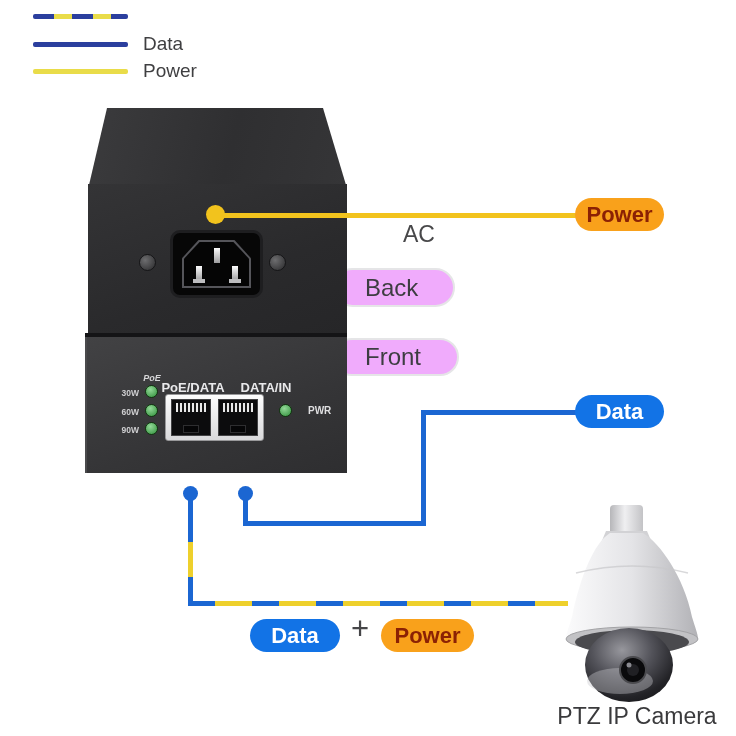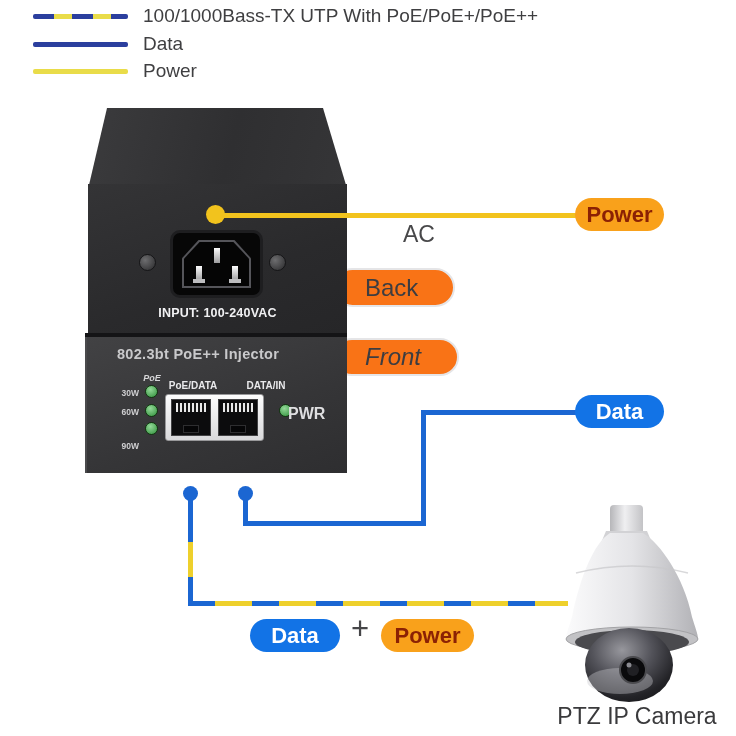--- a/index.html
+++ b/index.html
@@ -42,45 +42,45 @@
     background:radial-gradient(circle at 35% 35%,#6d6d6f,#29292b); border:1px solid #151517; box-sizing:border-box; }
   .screw-l { left:51px; top:70px; } .screw-r { left:181px; top:70px; }
   .input-label { position:absolute; left:0; width:259px; top:122px; text-align:center;
     color:#f1f1f3; font-weight:bold; font-size:12.5px; letter-spacing:0.2px; }
 
   .front-title { position:absolute; left:30px; top:9px; font-size:14.5px; font-weight:bold;
     color:#c9c9cb; letter-spacing:0.3px; }
   .poe-header { position:absolute; left:48px; top:36px; width:34px; text-align:center;
     font-size:9px; font-weight:bold; font-style:italic; color:#d6d6d8; }
   .led-row-label { position:absolute; width:30px; text-align:right; font-size:8.5px; font-weight:bold; color:#cfcfd1; }
-  .lrl1 { left:22px; top:51px; } .lrl2 { left:22px; top:70px; } .lrl3 { left:22px; top:104px; }
+  .lrl1 { left:22px; top:51px; } .lrl2 { left:22px; top:70px; } .lrl3 { left:22px; top:88px; }
   .led { position:absolute; width:13px; height:13px; border-radius:50%;
     background:radial-gradient(circle at 40% 32%,#93d998,#2f8f3a); border:1px solid #10370f; box-sizing:border-box; }
   .led1 { left:58px; top:48px; } .led2 { left:58px; top:67px; } .led3 { left:58px; top:85px; }
-  .port-label { position:absolute; top:43px; width:70px; text-align:center; font-size:10px;
+  .port-label { position:absolute; top:43px; width:70px; text-align:center; font-size:13px;
     font-weight:bold; color:#e9e9eb; }
   .pl1 { left:71px; } .pl2 { left:120px;margin-left:24px; }
   .port-bezel { position:absolute; left:78px; top:57px; width:99px; height:47px;
     background:linear-gradient(#fdfdfd,#d9d9db); border:1px solid #98989a; border-radius:3px; box-sizing:border-box; }
   .rj45 { position:absolute; top:4px; width:40px; height:37px; background:#0c0c0d;
     border:1px solid #424244; box-sizing:border-box; }
   .rj1 { left:5px; } .rj2 { left:52px; }
   .rj-pins { position:absolute; left:4px; right:4px; top:3px; height:9px;
     background:repeating-linear-gradient(90deg,#e9e9e9 0 2px,#161616 2px 4px); }
   .rj-latch { position:absolute; left:11px; bottom:2px; width:16px; height:8px;
     background:#060607; border:1px solid #2e2e30; box-sizing:border-box; }
   .pwr-led { left:192px; top:67px; }
-  .pwr-label { position:absolute; left:201px; top:68px; font-size:16px; font-weight:bold; color:#dfdfe1; }
-
-  
-  .pill { position:absolute; background:#f97316; border:2px solid #e5e5e7; border-radius:20px;
+  .pwr-label { position:absolute; left:221px; top:68px; font-size:10px; font-weight:bold; color:#dfdfe1; }
+
+  
+  .pill { position:absolute; background:#f0abfc; border:2px solid #e5e5e7; border-radius:20px;
     color:#3d3d41; font-size:24px; display:flex; align-items:center; box-sizing:border-box; z-index:1;
     padding-left:30px; }
   .pill-back { left:333px; top:268px; width:122px; height:39px; }
-  .pill-front { left:333px; top:338px; width:126px; height:38px;font-style:italic; }
+  .pill-front { left:333px; top:338px; width:126px; height:38px; }
   .badge { position:absolute; border-radius:17px; font-size:22px; font-weight:bold;
     display:flex; align-items:center; justify-content:center; z-index:4; }
   .badge-blue { background:#1273e6; color:#ffffff; }
   .badge-orange { background:#f9a11b; color:#8b2104; }
   .badge-power-top { left:575px; top:198px; width:89px; height:33px; }
   .badge-data-right { left:575px; top:395px; width:89px; height:33px; }
   .badge-data-bottom { left:250px; top:619px; width:90px; height:33px; }
   .badge-power-bottom { left:381px; top:619px; width:93px; height:33px; }
   .plus-sign { position:absolute; left:342px; top:611px; width:36px; text-align:center;
     font-size:31px; color:#464648; z-index:4; }
@@ -109,21 +109,20 @@
   .camera-svg { position:absolute; left:550px; top:495px; z-index:5; }
 </style>
 </head>
 <body>
 
 <div class="canvas">
 
   <div class="legend-line lg1"></div>
   <div class="legend-line lg2"></div>
   <div class="legend-line lg3"></div>
-  <div class="legend-label lt1">100/1000Bass-TX UTP With PoE/PoE+/PoE++</div>
   <div class="legend-label lt2">Data</div>
   <div class="legend-label lt3">Power</div>
 
   <div class="pill pill-back">
     <span>Back</span>
   </div>
   <div class="pill pill-front">
     <span>Front</span>
   </div>
 
@@ -134,27 +133,25 @@
       <div class="ac-socket-outline"></div>
       <div class="ac-socket"></div>
       <div class="pin pin-c"></div>
       <div class="pin pin-l"></div>
       <div class="pin pin-r"></div>
       <div class="pin-foot foot-l"></div>
       <div class="pin-foot foot-r"></div>
     </div>
     <div class="screw screw-l"></div>
     <div class="screw screw-r"></div>
-    <div class="input-label">INPUT: 100-240VAC</div>
   </div>
 
   <div class="device-divider"></div>
 
   <div class="device-front">
-    <div class="front-title">802.3bt PoE++ Injector</div>
     <div class="poe-header">PoE</div>
     <div class="led-row-label lrl1">30W</div>
     <div class="led-row-label lrl2">60W</div>
     <div class="led-row-label lrl3">90W</div>
     <div class="led led1"></div>
     <div class="led led2"></div>
     <div class="led led3"></div>
     <div class="port-label pl1">PoE/DATA</div>
     <div class="port-label pl2">DATA/IN</div>
     <div class="port-bezel">

